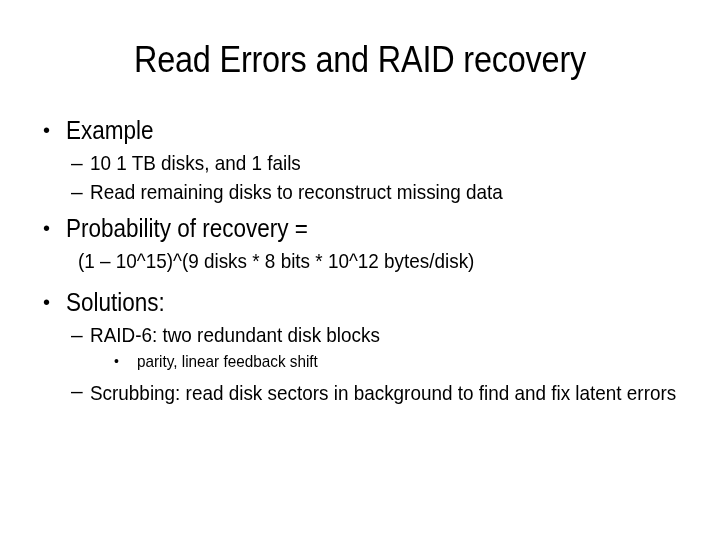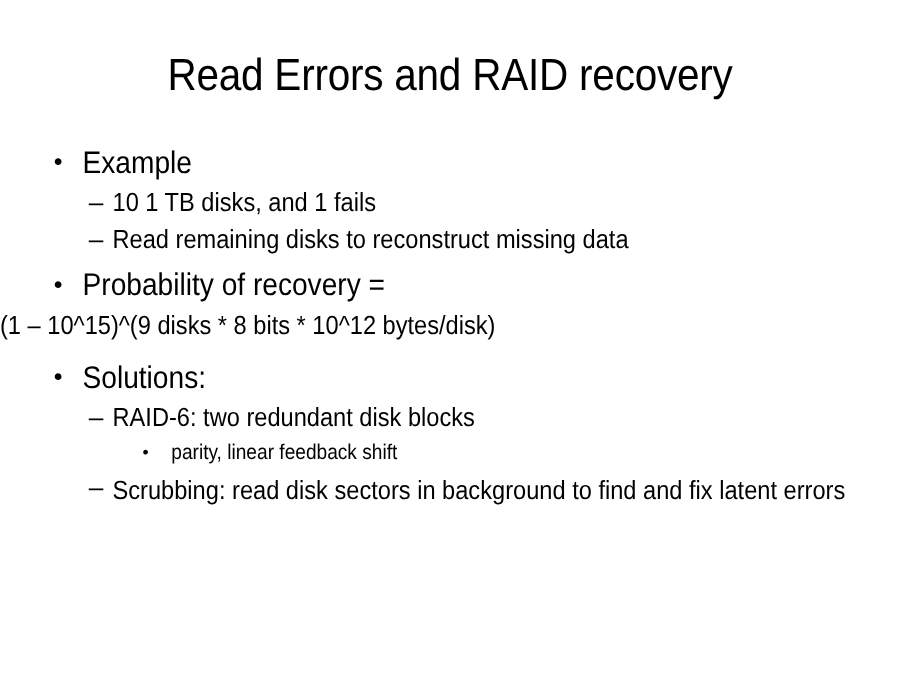--- a/index.html
+++ b/index.html
@@ -101,20 +101,21 @@
     display: block;
     width: 680px;
     white-space: normal;
     line-height: 26px;
   }
 
   
   .plain {
     font-size: 21px;
     line-height: 21px;
+    padding-left: 78px;
     height: 30px;
   }
   .plain .txt {
     display: inline-block;
     transform: scaleX(0.90);
     transform-origin: left top;
   }
 
   
   .lvl3 {

